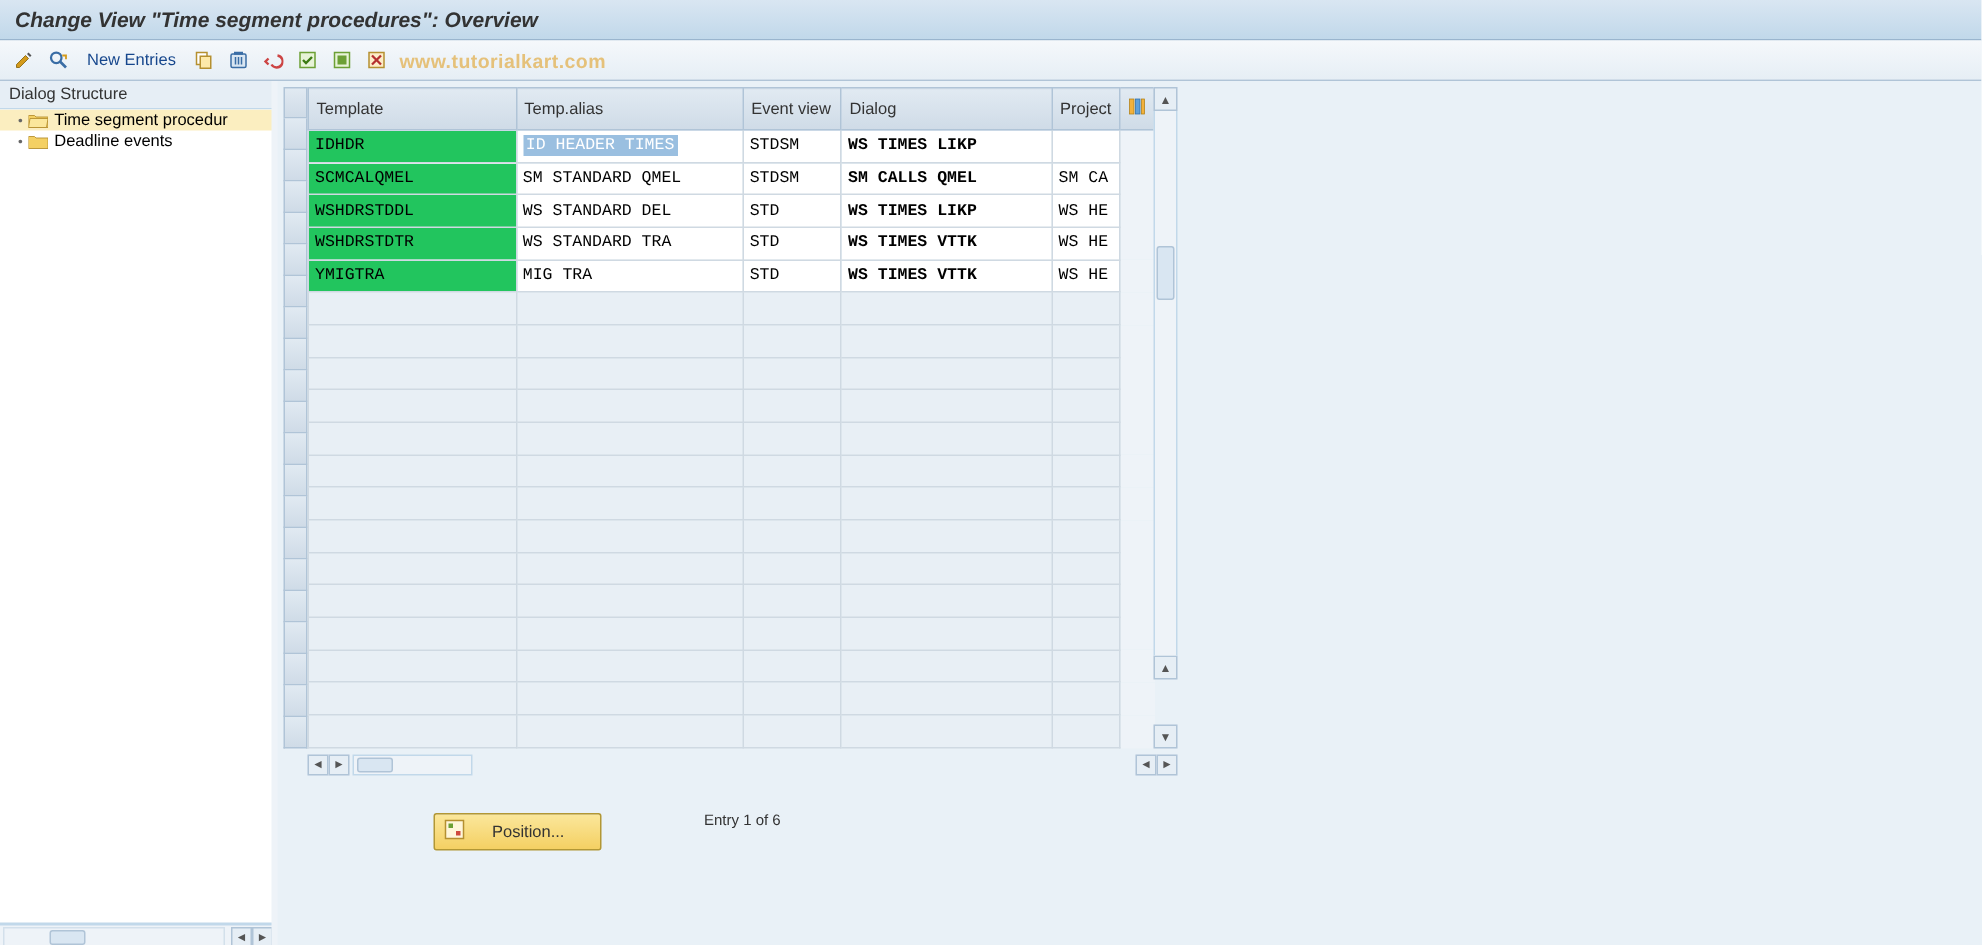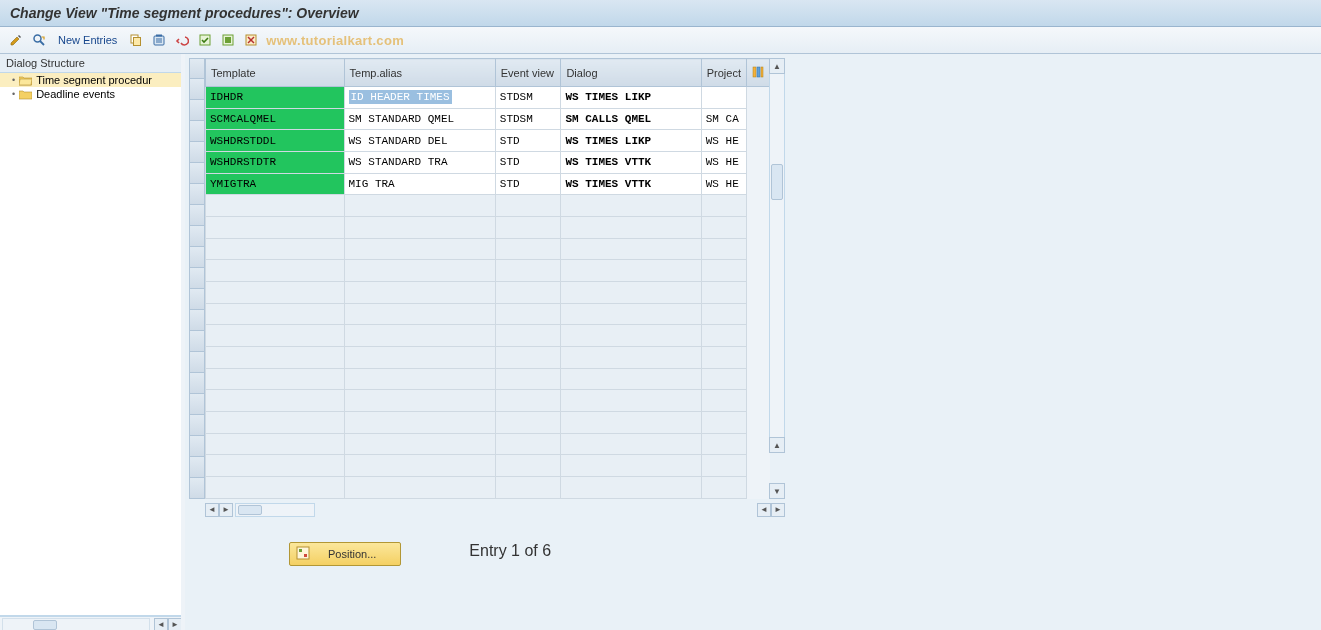--- a/index.html
+++ b/index.html
@@ -254,21 +254,21 @@
       padding: 3px 24px 3px 6px;
       font-size: 11px;
       display: flex; align-items: center; gap: 18px;
       cursor: pointer;
       border-radius: 2px;
       color: #333;
     }
     .position-btn .pos-icon {
       display: inline-block;
     }
-    .entry-text { font-size: 16px; color: #333; }
+    .entry-text { font-size: 10px; color: #333; }
     .vsplit {
       position: absolute;
       right: -2px; top: 0; bottom: 0;
       width: 5px;
       background: #eef3f8;
       cursor: col-resize;
     }
   </style>
 </head>
 <body>

